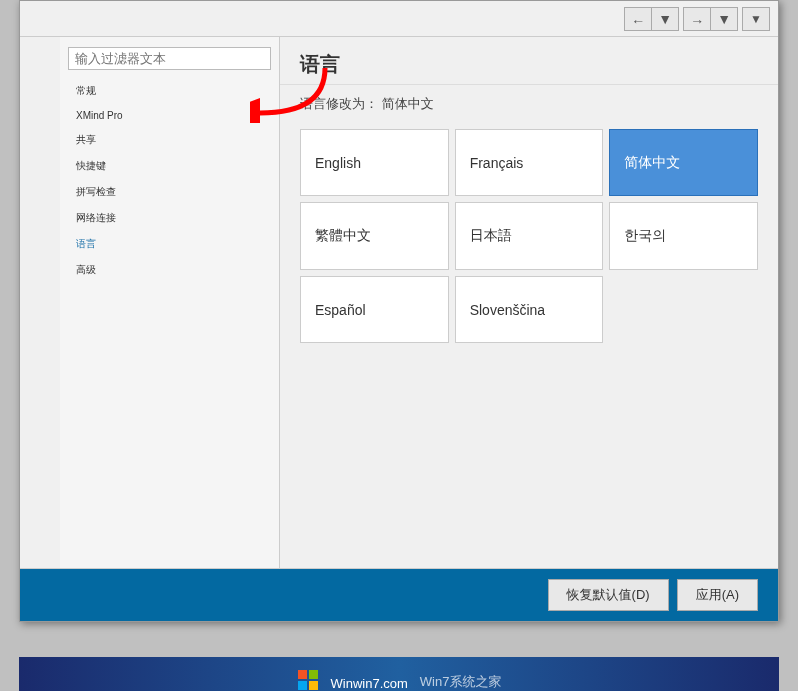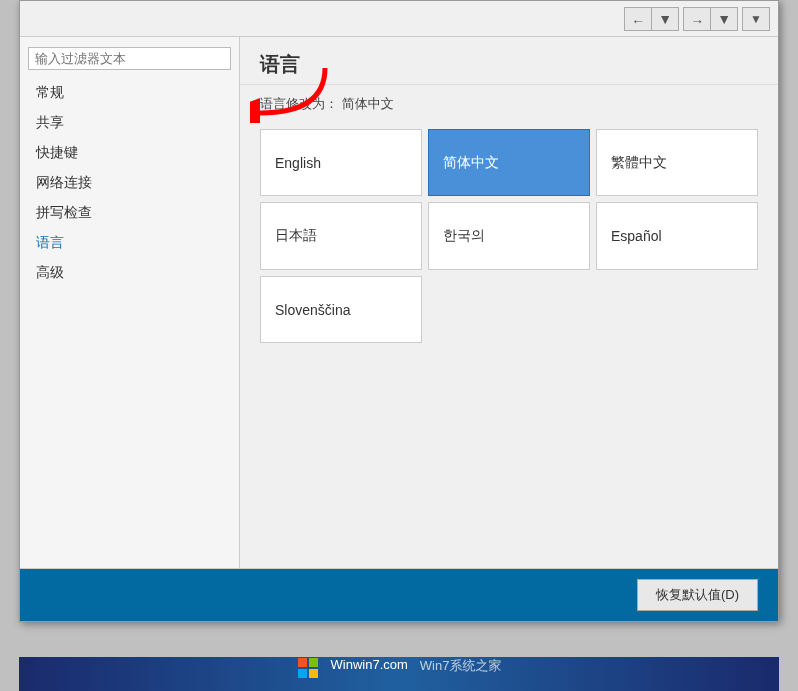--- a/index.html
+++ b/index.html
@@ -64,20 +64,21 @@
     }
 
     .toolbar-split span:first-child {
       border-right: 1px solid #aaa;
     }
 
     .dialog-body {
       display: flex;
       flex: 1;
       overflow: hidden;
+      padding-left: 40px;
     }
 
     .sidebar {
       width: 220px;
       background: #f5f5f5;
       border-right: 1px solid #ccc;
       padding: 4px 0;
       display: flex;
       flex-direction: column;
     }
@@ -88,21 +89,21 @@
       border: 1px solid #bbb;
       background: #fff;
       font-size: 13px;
       color: #999;
       outline: none;
       width: calc(100% - 16px);
     }
 
     .sidebar-item {
       padding: 6px 16px;
-      font-size: 14px;
+      font-size: 10px;
       color: #333;
       cursor: pointer;
     }
 
     .sidebar-item.active {
       color: #1a6fa8;
       font-weight: normal;
     }
 
     .main-content {
@@ -180,21 +181,21 @@
       border: 1px solid #aaa;
       cursor: pointer;
       color: #333;
     }
 
     
     .watermark-bar {
       height: 36px;
       background: linear-gradient(to right, #1a2a6c, #2060a0, #1a2a6c);
       display: flex;
-      align-items: flex-start;
+      align-items: flex-end;
       justify-content: center;
       gap: 12px;
       margin-top: 35px;
     }
 
     .watermark-logo {
       display: flex;
       align-items: center;
       gap: 4px;
     }
@@ -251,30 +252,33 @@
 
     <div class="dialog-body">
 
       <div class="sidebar">
         <input class="filter-input" type="text" placeholder="输入过滤器文本" style="">
 
         <div class="sidebar-item">
           <span>常规</span>
         </div>
         <div class="sidebar-item">
+          <span>XMind Pro</span>
+        </div>
+        <div class="sidebar-item">
           <span>共享</span>
         </div>
         <div class="sidebar-item">
           <span>快捷键</span>
         </div>
         <div class="sidebar-item">
+          <span>拼写检查</span>
+        </div>
+        <div class="sidebar-item">
           <span>网络连接</span>
-        </div>
-        <div class="sidebar-item">
-          <span>拼写检查</span>
         </div>
         <div class="sidebar-item active">
           <span>语言</span>
         </div>
         <div class="sidebar-item">
           <span>高级</span>
         </div>
       </div>
 
       <div class="main-content">
@@ -282,37 +286,41 @@
           <span>语言</span>
         </div>
 
         <div class="section-subtitle">
           <span>语言修改为：</span>
           <span>简体中文</span>
         </div>
 
         <div class="lang-grid" id="lang-grid">
         <div class="lang-cell">English</div>
+            <div class="lang-cell">Français</div>
             <div class="lang-cell selected">简体中文</div>
             <div class="lang-cell">繁體中文</div>
             <div class="lang-cell">日本語</div>
             <div class="lang-cell">한국의</div>
             <div class="lang-cell">Español</div>
             <div class="lang-cell">Slovenščina</div>
             <div class="lang-cell empty"></div>
           </div>
 
         <div class="spacer"></div>
       </div>
     </div>
 
     <div class="dialog-footer">
       <button class="footer-btn">
         <span>恢复默认值(D)</span>
       </button>
+      <button class="footer-btn">
+        <span>应用(A)</span>
+      </button>
     </div>
 
     <div class="overlay-container">
       <svg class="red-arrow" viewBox="0 0 80 60" xmlns="http://www.w3.org/2000/svg">
 
         <defs>
           <marker id="arrowhead" markerWidth="8" markerHeight="8" refX="0" refY="3" orient="auto">
             <polygon points="0 0, 8 3, 0 6" fill="red"></polygon>
           </marker>
         </defs>

